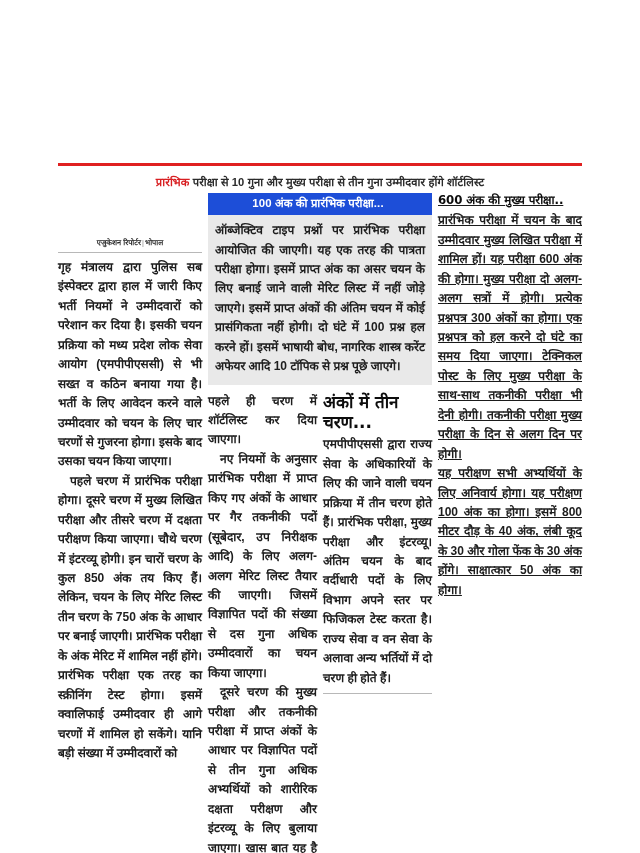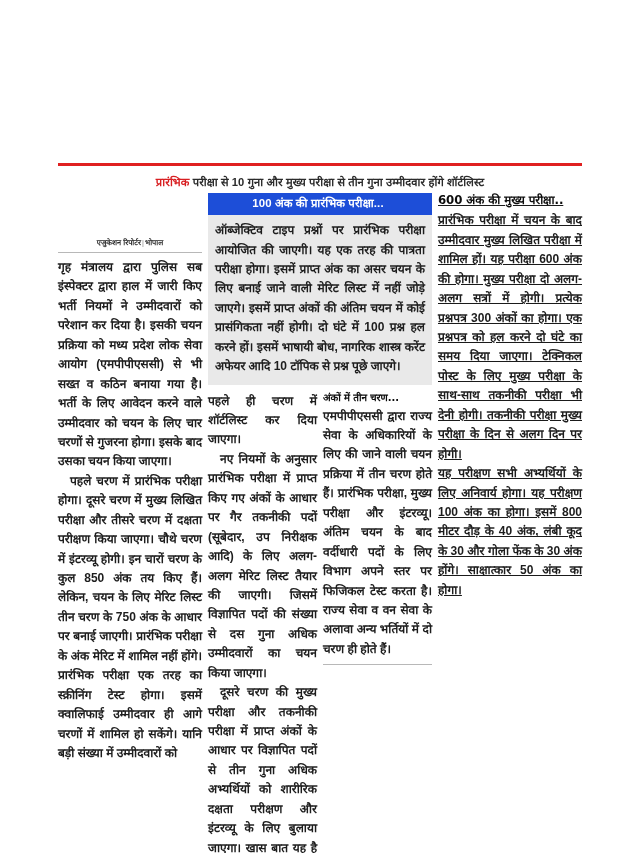--- a/index.html
+++ b/index.html
@@ -125,21 +125,21 @@
     align-items:flex-start;
     margin-top:7px;
   }
   .sub-l{ width:109px; flex:0 0 109px; }
   .sub-gut{ width:6px; flex:0 0 6px; }
   .sub-r{ width:109px; flex:0 0 109px; }
 
   
   .subhead{
     font-family:"DejaVu Sans","Liberation Sans",sans-serif;
-    font-size:10px;
+    font-size:17px;
     font-weight:700;
     line-height:1.2;
     color:#0d0d0d;
     letter-spacing:-0.1px;
     margin:0 0 3px 0;
   }
   .subhead.col3{
     font-size:11.8px;
     line-height:1.22;
     margin-bottom:4px;

